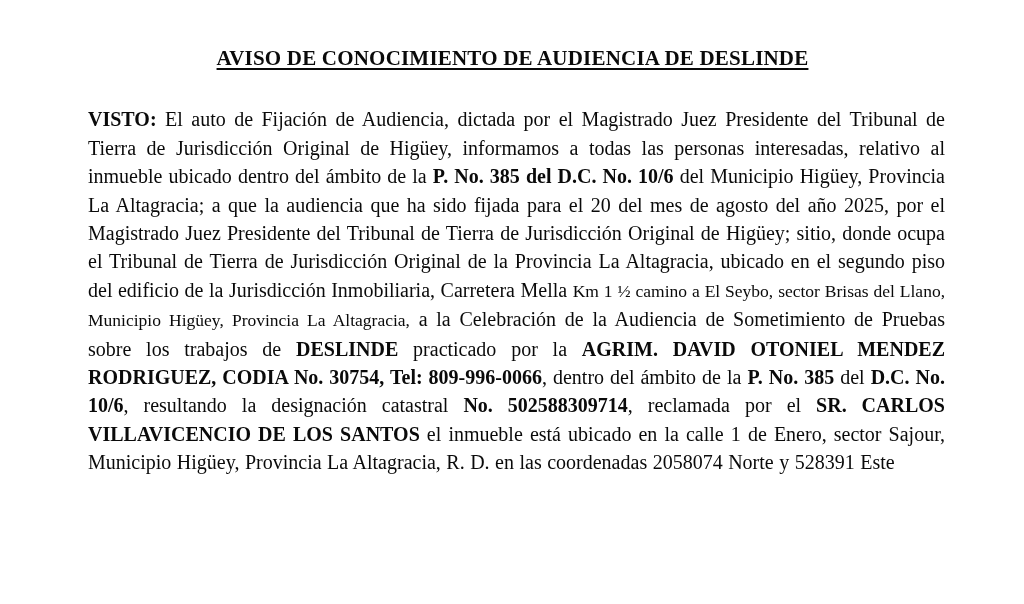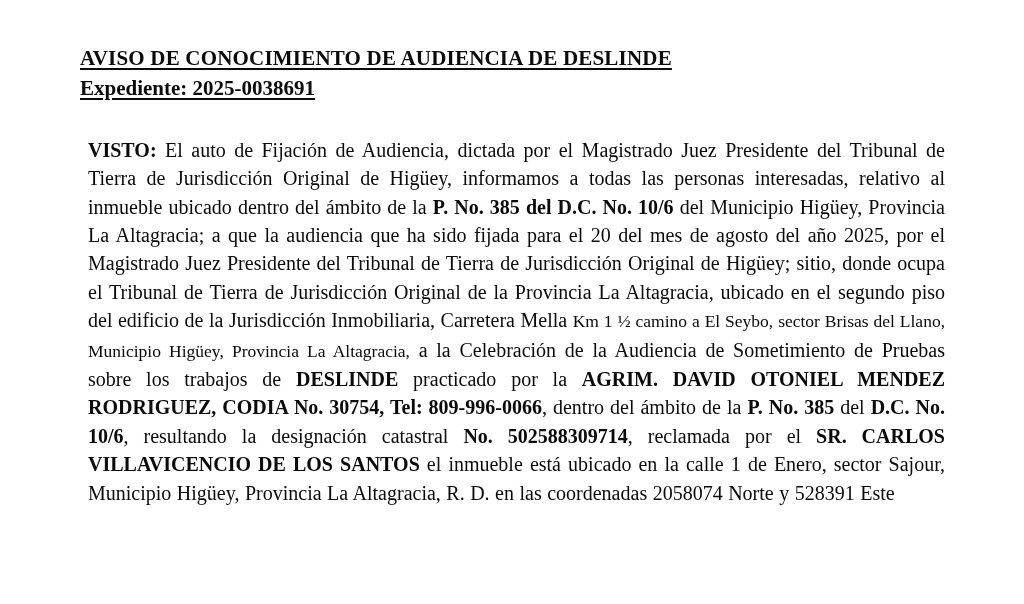--- a/index.html
+++ b/index.html
@@ -15,21 +15,21 @@
     color: #0a0a0a;
   }
   .page {
     box-sizing: border-box;
     width: 1024px;
     height: 604px;
     padding: 44px 79px 0 80px;
     background: #ffffff;
   }
   .doc-header {
-    text-align: left;
+    text-align: center;
   }
   .doc-title {
     margin: 0;
     font-size: 21px;
     font-weight: bold;
     text-decoration: underline;
     text-underline-offset: 3px;
     letter-spacing: 0.2px;
     line-height: 1.35;
   }
@@ -54,16 +54,15 @@
   .body-text .small {
     font-size: 17.5px;
   }
 </style>
 </head>
 <body>
 
 <div class="page">
   <div class="doc-header">
     <h1 class="doc-title">AVISO DE CONOCIMIENTO DE AUDIENCIA DE DESLINDE</h1>
-    <h2 class="doc-subtitle">Expediente: 2025-0038691</h2>
   </div>
   <p class="body-text"><span class="bold">VISTO:</span><span> El auto de Fijación de Audiencia, dictada por el Magistrado Juez Presidente del Tribunal de Tierra de Jurisdicción Original de Higüey, informamos a todas las personas interesadas, relativo al inmueble ubicado dentro del ámbito de la </span><span class="bold">P. No. 385 del D.C. No. 10/6</span><span> del Municipio Higüey, Provincia La Altagracia; a que la audiencia que ha sido fijada para el 20 del mes de agosto del año 2025, por el Magistrado Juez Presidente del Tribunal de Tierra de Jurisdicción Original de Higüey; sitio, donde ocupa el Tribunal de Tierra de Jurisdicción Original de la Provincia La Altagracia, ubicado en el segundo piso del edificio de la Jurisdicción Inmobiliaria, Carretera Mella </span><span class="small">Km 1 ½ camino a El Seybo, sector Brisas del Llano, Municipio Higüey, Provincia La Altagracia,</span><span> a la Celebración de la Audiencia de Sometimiento de Pruebas sobre los trabajos de </span><span class="bold">DESLINDE</span><span> practicado por la </span><span class="bold">AGRIM. DAVID OTONIEL MENDEZ RODRIGUEZ, CODIA No. 30754, Tel: 809-996-0066</span><span>, dentro del ámbito de la </span><span class="bold">P. No. 385</span><span> del </span><span class="bold">D.C. No. 10/6</span><span>, resultando la designación catastral </span><span class="bold">No. 502588309714</span><span>, reclamada por el </span><span class="bold">SR. CARLOS VILLAVICENCIO DE LOS SANTOS</span><span> el inmueble está ubicado en la calle 1 de Enero, sector Sajour, Municipio Higüey, Provincia La Altagracia, R. D. en las coordenadas 2058074 Norte y 528391 Este</span></p>
 </div>
 
 </body></html>

